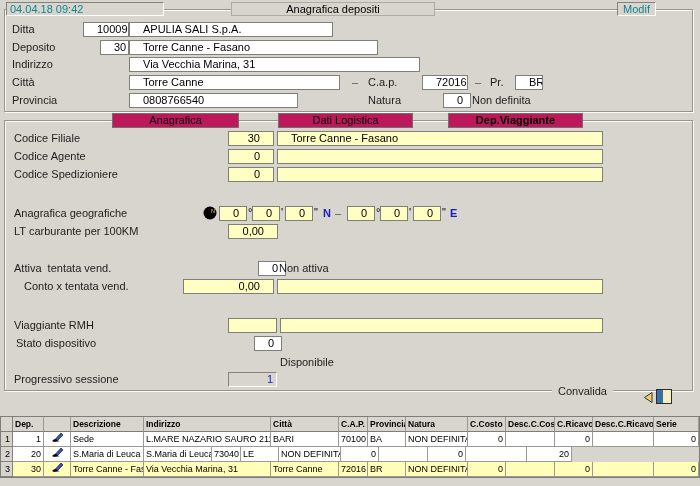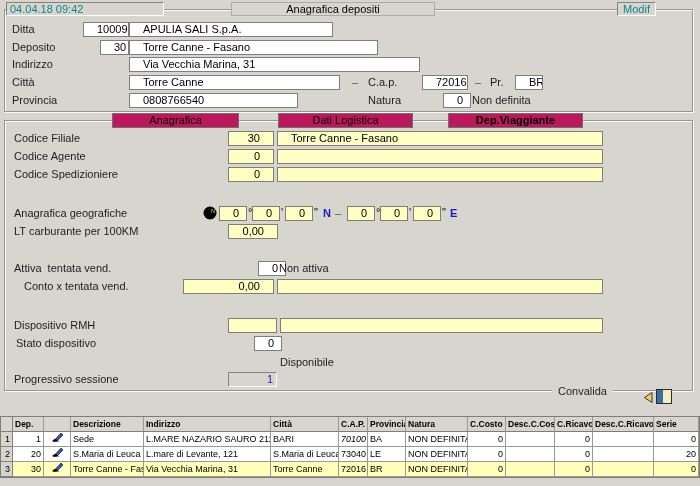--- a/index.html
+++ b/index.html
@@ -119,21 +119,21 @@
 <div class="abs field yellow num" style="left:228px;top:224px;width:50px;">0,00</div>
 
 <div class="abs lbl" style="left:14px;top:261px;">Attiva  tentata vend.</div>
 <div class="abs field num" style="left:258px;top:261px;width:16px;">0</div>
 <div class="abs lbl" style="left:279px;top:261px;">Non attiva</div>
 
 <div class="abs lbl" style="left:24px;top:279px;">Conto x tentata vend.</div>
 <div class="abs field yellow num" style="left:183px;top:279px;width:91px;">0,00</div>
 <div class="abs field yellow" style="left:277px;top:279px;width:326px;"></div>
 
-<div class="abs lbl" style="left:14px;top:318px;">Dispositivo RMH</div>
+<div class="abs lbl" style="left:14px;top:318px;">Viaggiante RMH</div>
 <div class="abs field yellow num" style="left:228px;top:318px;width:49px;"></div>
 <div class="abs field yellow" style="left:280px;top:318px;width:323px;"></div>
 
 <div class="abs lbl" style="left:16px;top:336px;">Stato dispositivo</div>
 <div class="abs field num" style="left:254px;top:336px;width:20px;">0</div>
 <div class="abs lbl" style="left:280px;top:336px;margin-top:19px;">Disponibile</div>
 
 <div class="abs lbl" style="left:14px;top:372px;">Progressivo sessione</div>
 <div class="abs sunkbox num" style="left:228px;top:372px;width:49px;height:15px;color:#1a1acc;">1</div>
 
@@ -166,39 +166,38 @@
       <div class="tc r gut" style="width: 12px;">1</div>
       <div class="tc r" style="width: 31px;">1</div>
       <div class="tc ctr" style="width: 27px;"><svg width="13" height="11" viewBox="0 0 13 11">
           <path d="M1 9 Q4 5.5 6 8 L8.5 9.2 L3 10 Z" fill="#111"></path>
           <path d="M4.5 7 L10 1 L12 3 L6.5 8.5 Z" fill="#3355cc" stroke="#000" stroke-width="0.6"></path>
           <path d="M4.5 7 L6.5 8.5 L4.2 9 Z" fill="#000"></path>
         </svg></div>
       <div class="tc " style="width: 73px;">Sede</div>
       <div class="tc " style="width: 127px;">L.MARE NAZARIO SAURO 211</div>
       <div class="tc " style="width: 68px;">BARI</div>
-      <div class="tc " style="width: 29px; font-style: italic;">70100</div>
+      <div class="tc " style="width: 29px;">70100</div>
       <div class="tc " style="width: 38px;">BA</div>
       <div class="tc " style="width: 62px;">NON DEFINITA</div>
       <div class="tc r" style="width: 38px;">0</div>
       <div class="tc " style="width: 49px;"></div>
       <div class="tc r" style="width: 38px;">0</div>
       <div class="tc " style="width: 61px;"></div>
       <div class="tc r" style="width: 45px;">0</div>
     </div>
     <div class="trow">
       <div class="tc r gut" style="width: 12px;">2</div>
       <div class="tc r" style="width: 31px;">20</div>
       <div class="tc ctr" style="width: 27px;"><svg width="13" height="11" viewBox="0 0 13 11">
           <path d="M1 9 Q4 5.5 6 8 L8.5 9.2 L3 10 Z" fill="#111"></path>
           <path d="M4.5 7 L10 1 L12 3 L6.5 8.5 Z" fill="#3355cc" stroke="#000" stroke-width="0.6"></path>
           <path d="M4.5 7 L6.5 8.5 L4.2 9 Z" fill="#000"></path>
         </svg></div>
       <div class="tc " style="width: 73px;">S.Maria di Leuca</div>
-      <div class="tc " style="width: 127px;">L.mare di Levante, 121</div>
       <div class="tc " style="width: 68px;">S.Maria di Leuca</div>
       <div class="tc " style="width: 29px;">73040</div>
       <div class="tc " style="width: 38px;">LE</div>
       <div class="tc " style="width: 62px;">NON DEFINITA</div>
       <div class="tc r" style="width: 38px;">0</div>
       <div class="tc " style="width: 49px;"></div>
       <div class="tc r" style="width: 38px;">0</div>
       <div class="tc " style="width: 61px;"></div>
       <div class="tc r" style="width: 45px;">20</div>
     </div>

